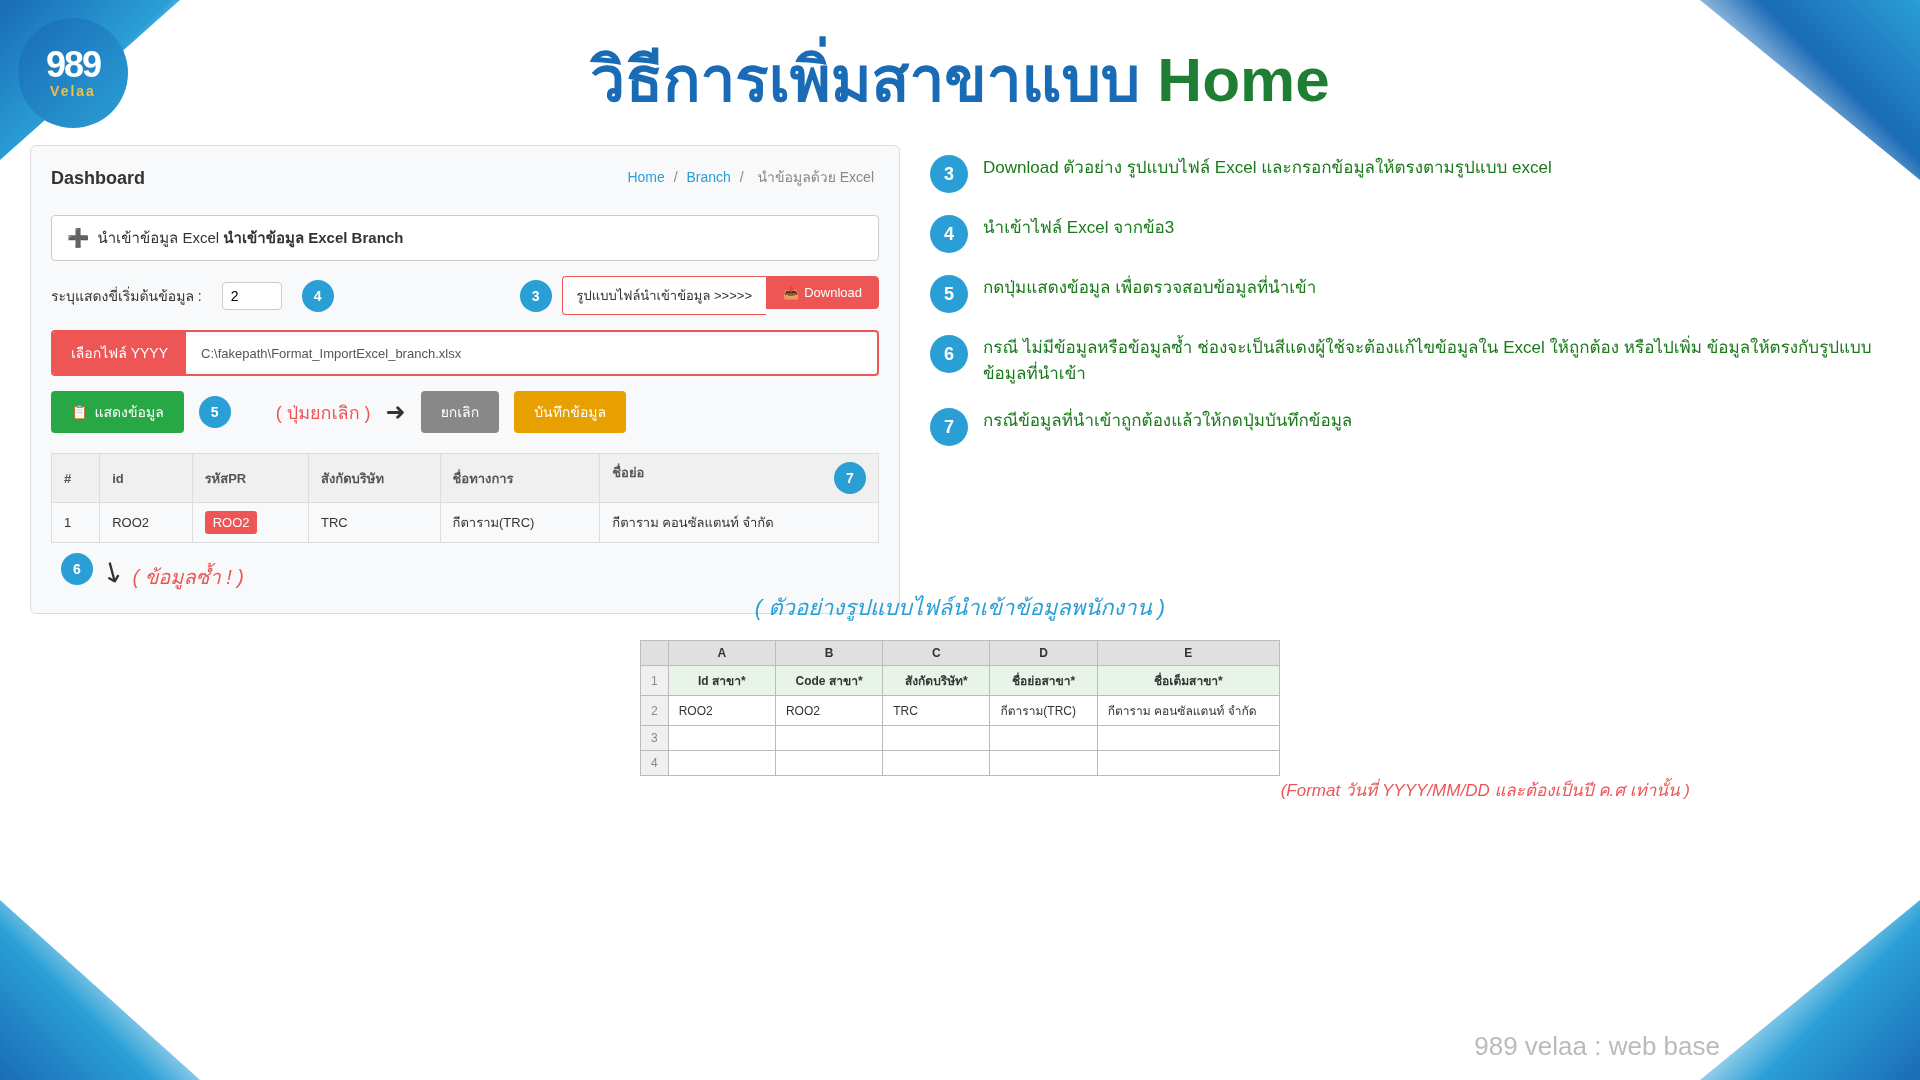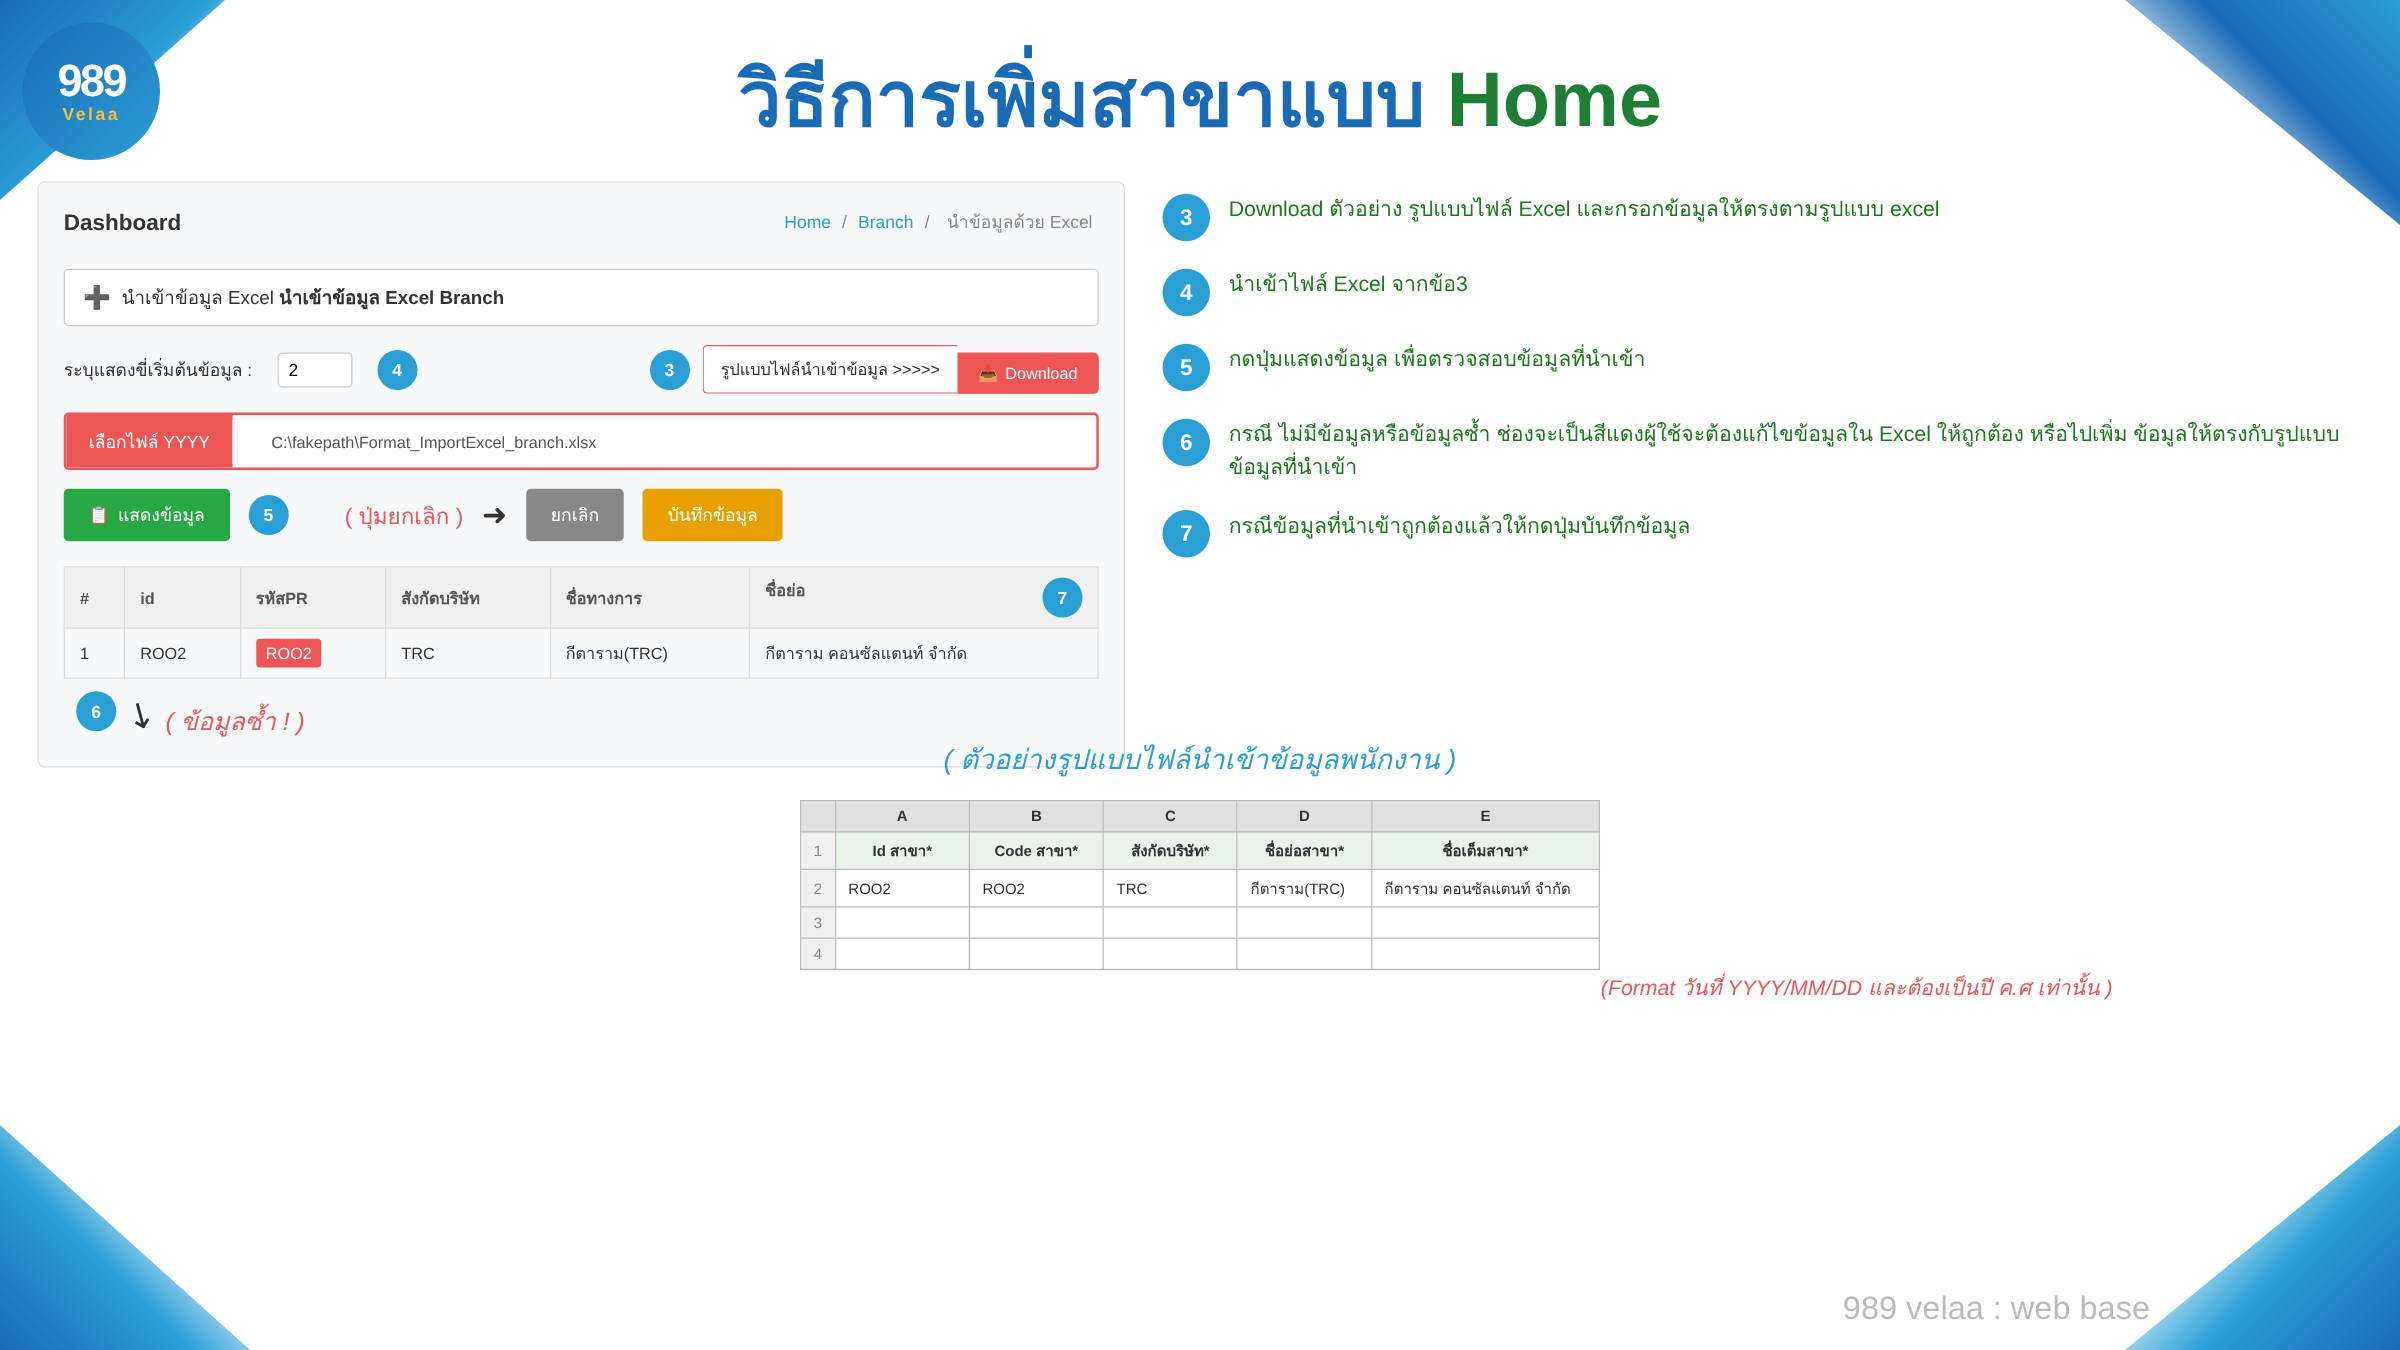--- a/index.html
+++ b/index.html
@@ -162,21 +162,21 @@
       align-items: center; justify-content: center;
       width: 32px; height: 32px;
       border-radius: 50%;
       background: #2a9fd6;
       color: white;
       font-size: 14px;
       font-weight: 700;
     }
     .download-group {
       display: flex;
-      align-items: flex-end;
+      align-items: flex-start;
       gap: 0;
     }
     .download-label-box {
       background: #fff;
       border: 1px solid #e55;
       border-right: none;
       border-radius: 4px 0 0 4px;
       padding: 8px 14px;
       font-size: 13px;
       color: #333;
@@ -205,21 +205,21 @@
       background: #e55;
       color: white;
       padding: 10px 18px;
       font-size: 14px;
       border: none;
       cursor: pointer;
       white-space: nowrap;
     }
     .file-path {
       flex: 1;
-      padding: 10px 31px;
+      padding: 10px 15px;
       font-size: 13px;
       color: #555;
       background: white;
     }
 
     
     .action-row {
       display: flex;
       align-items: center;
       gap: 15px;

